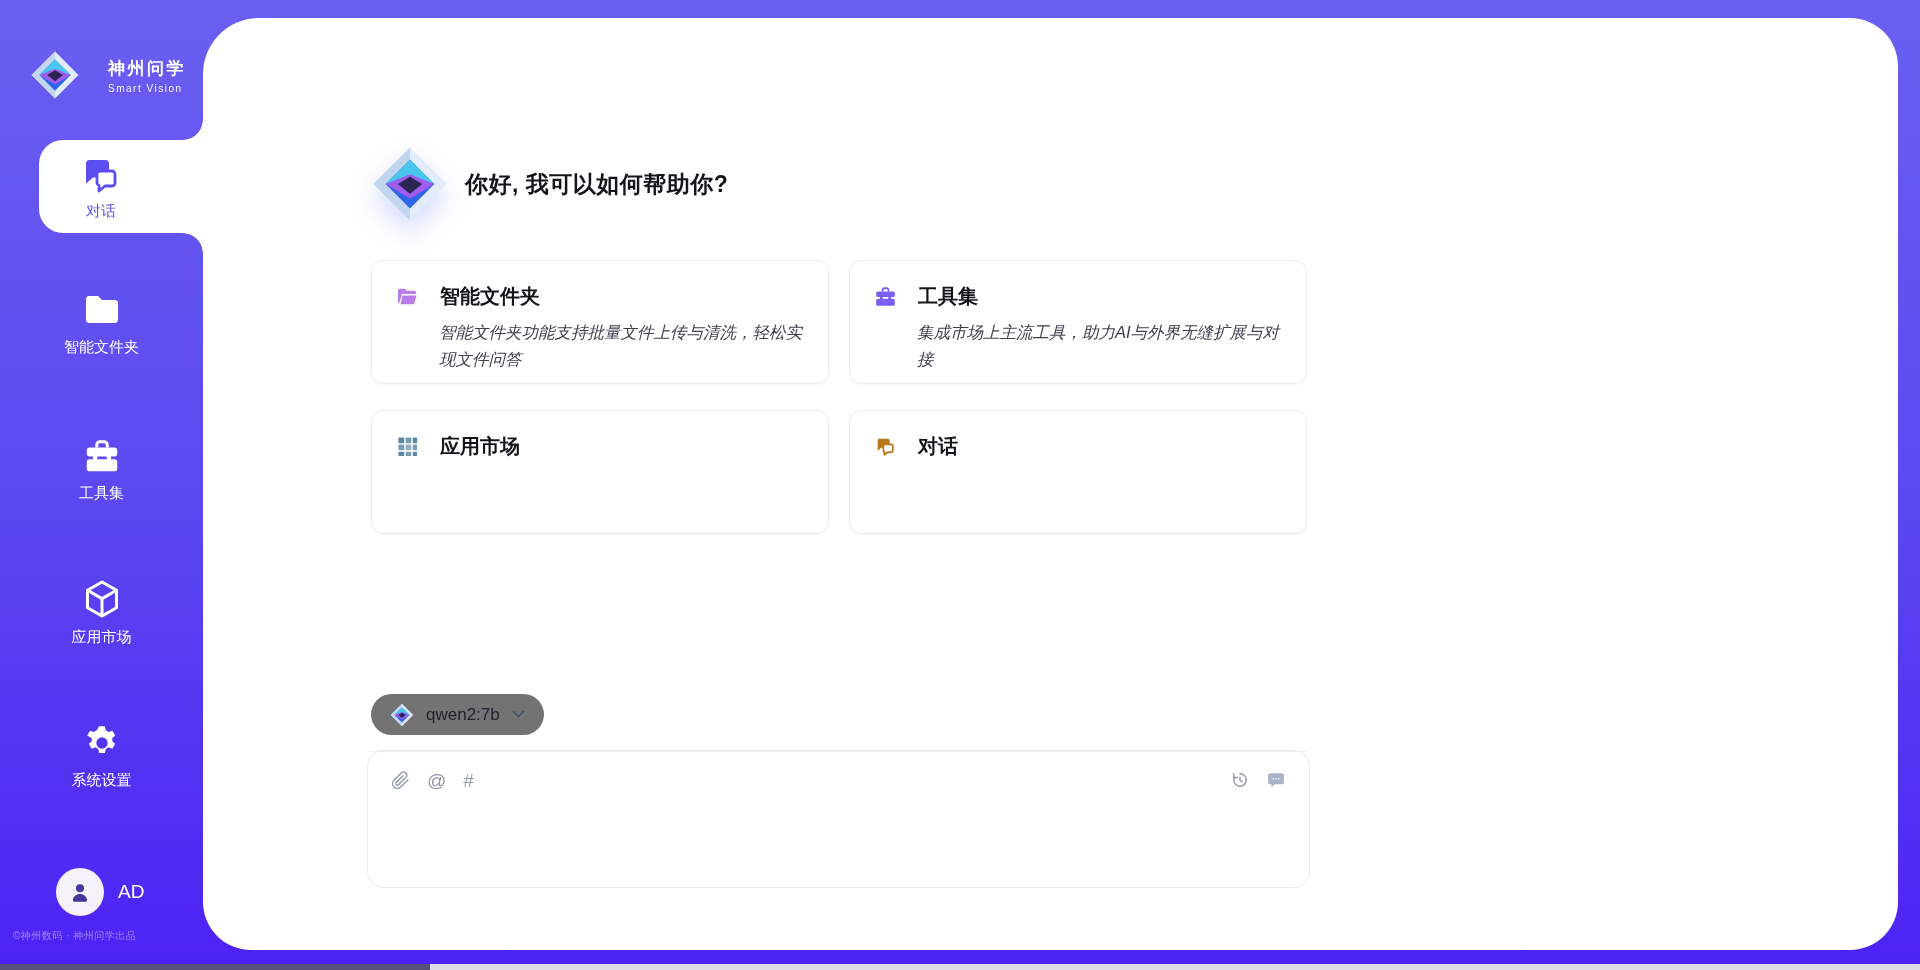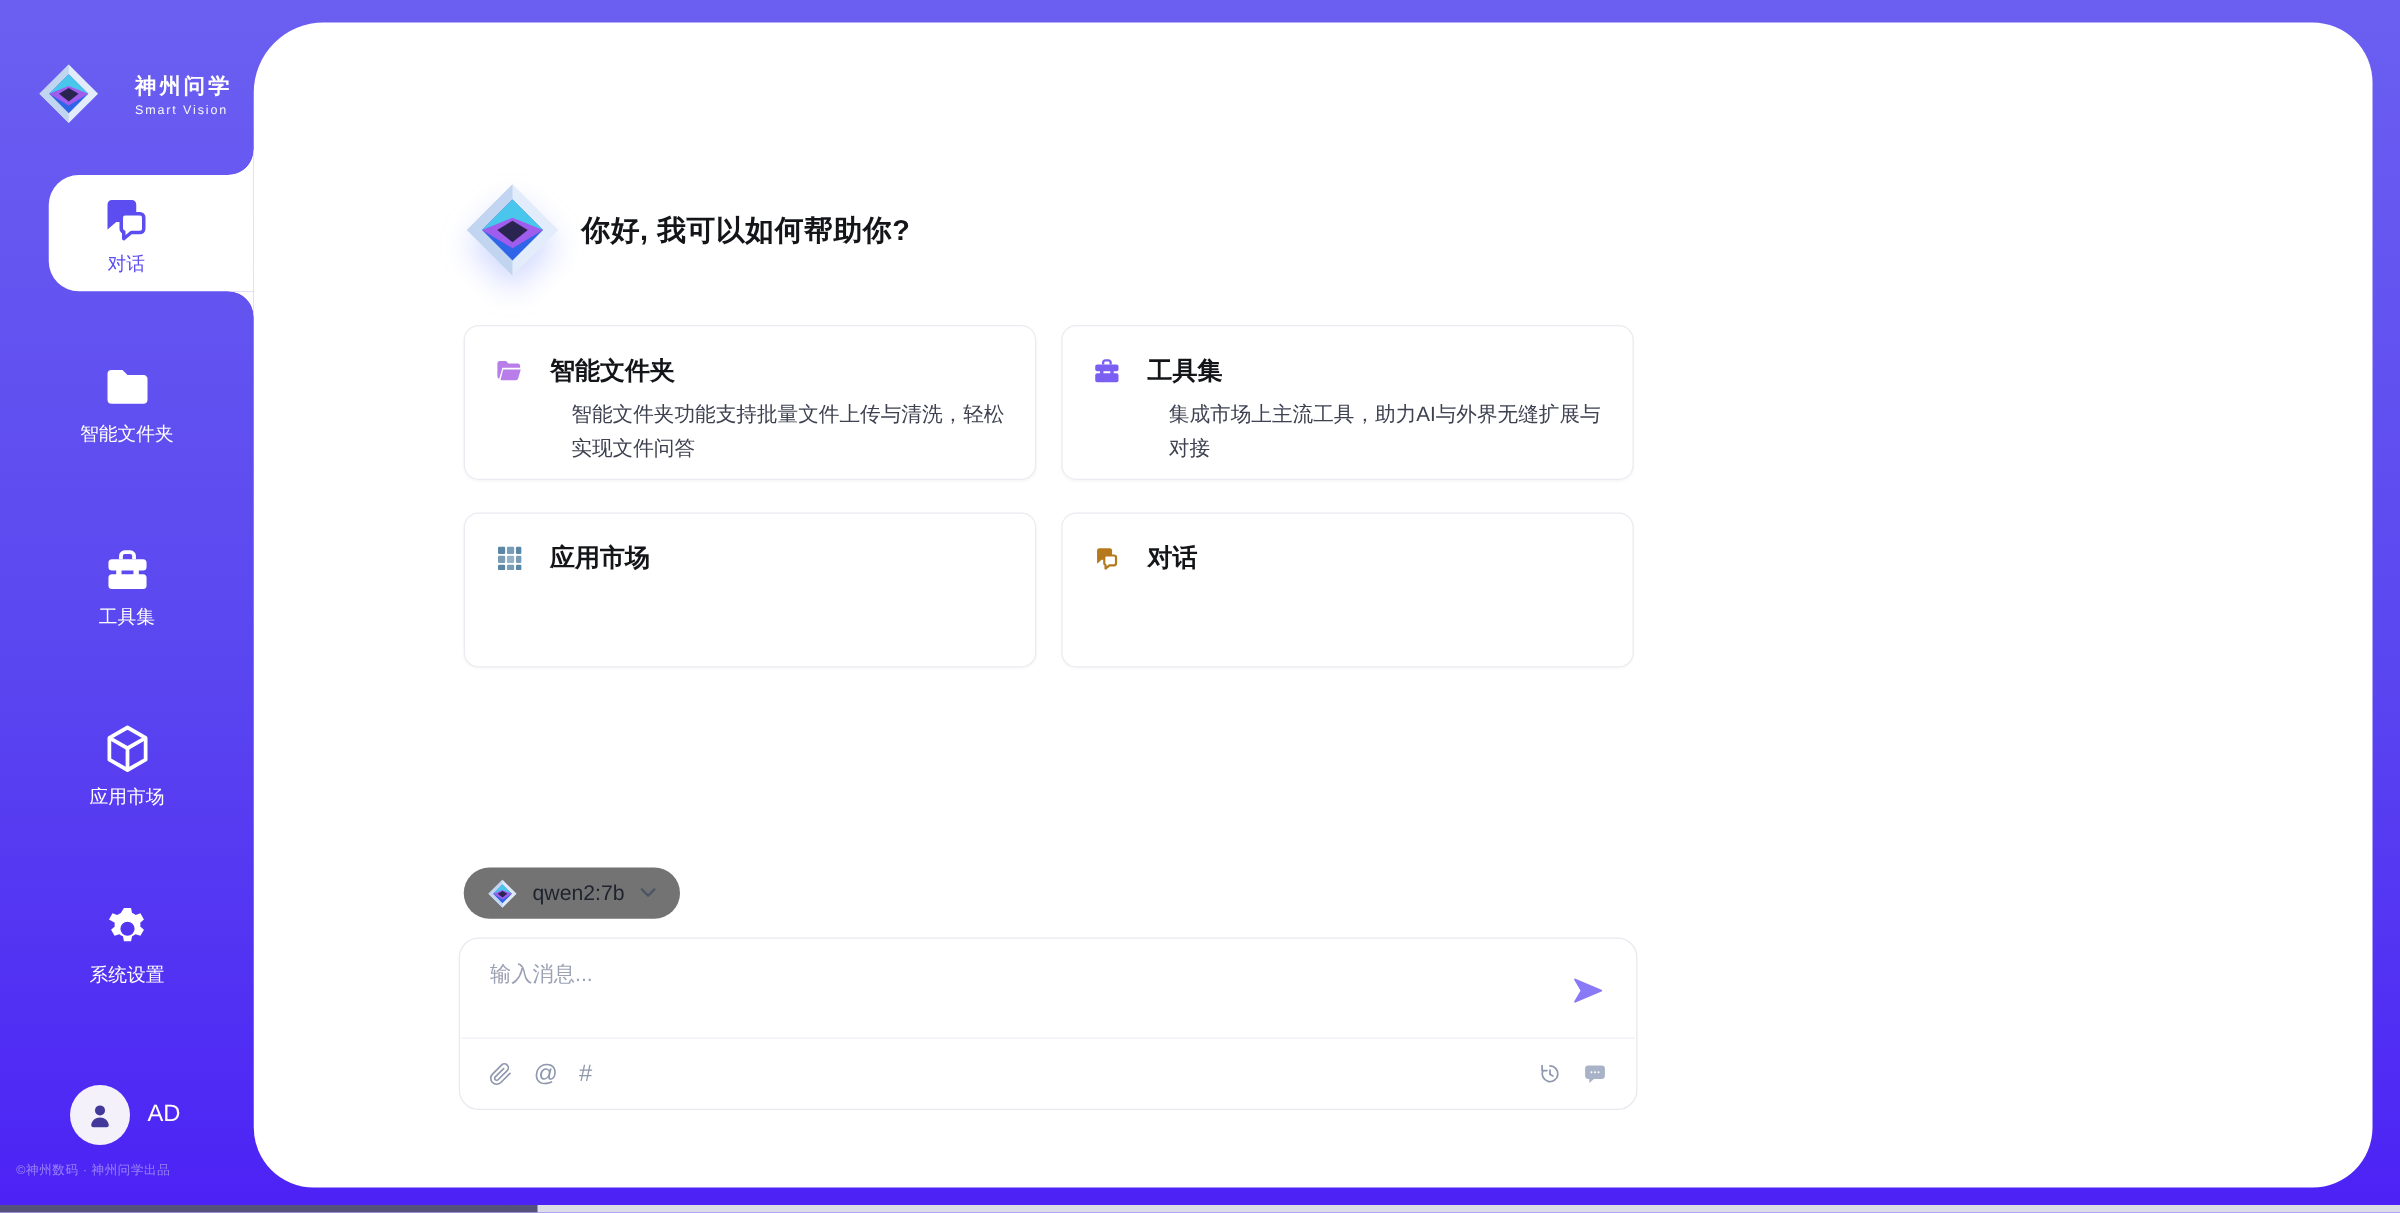--- a/index.html
+++ b/index.html
@@ -63,21 +63,21 @@
 
   .cards { position:absolute; left:0; top:260px; width:936px;
     display:grid; grid-template-columns:458px 458px; grid-auto-rows:124px; column-gap:20px; row-gap:26px; }
   .card {
     background:#fff; border:1px solid #ebecf1; border-radius:12px;
     padding:22px 24px; cursor:pointer; box-shadow:0 1px 2px rgba(30,30,60,.03);
   }
   .card-head { display:flex; align-items:center; gap:21px; }
   .card-icon { color:var(--accent); display:flex; }
   .card-title { font-size:20px; font-weight:bold; color:#141519; }
-  .card-desc { margin-left:61px; margin-top:9px; font-size:16.5px; line-height:1.62; color:#3d4150; }
+  .card-desc { margin-left:43px; margin-top:9px; font-size:16.5px; line-height:1.62; color:#3d4150;font-style:italic; }
 
   .model-pill {
     position:absolute; left:0; top:694px; height:41px;
     display:inline-flex; align-items:center; gap:12px;
     background:#737373; border-radius:21px; padding:0 19px; cursor:pointer;
   }
   .model-name { font-size:17px; color:#1f232e; }
 
   .composer {
     position:absolute; left:-4px; top:750px; width:943px; height:138px;
@@ -289,28 +289,20 @@
     </span>
     <span class="model-name">qwen2:7b</span>
     <span style="display:flex;">
       <svg width="13" height="9" viewBox="0 0 13 9" fill="none">
         <path d="M1.5 1.5l5 5 5-5" stroke="#4b5563" stroke-width="1.8" stroke-linecap="round" stroke-linejoin="round"></path>
       </svg>
     </span>
   </div>
 
   <div class="composer">
-    <div class="composer-top">
-      <textarea placeholder="输入消息..." style=""></textarea>
-      <button class="send-btn">
-        <svg width="25" height="21" viewBox="0 0 24 20">
-          <path d="M2 1.5l20 8.5-20 8.5 5-8.5z" fill="#8a79f7" stroke="#8a79f7" stroke-width="1.5" stroke-linejoin="round"></path>
-        </svg>
-      </button>
-    </div>
     <div class="composer-bar">
       <div class="bar-left">
         <span class="icon-btn">
           <svg width="19" height="19" viewBox="0 0 24 24" fill="none" stroke="#8f98ad" stroke-width="1.7" stroke-linecap="round" stroke-linejoin="round">
             <path d="M21.44 11.05l-9.19 9.19a6 6 0 0 1-8.49-8.49l9.19-9.19a4 4 0 0 1 5.66 5.66l-9.2 9.19a2 2 0 0 1-2.83-2.83l8.49-8.48"></path>
           </svg>
         </span>
         <span class="glyph-icon">@</span>
         <span class="glyph-icon">#</span>
       </div>

